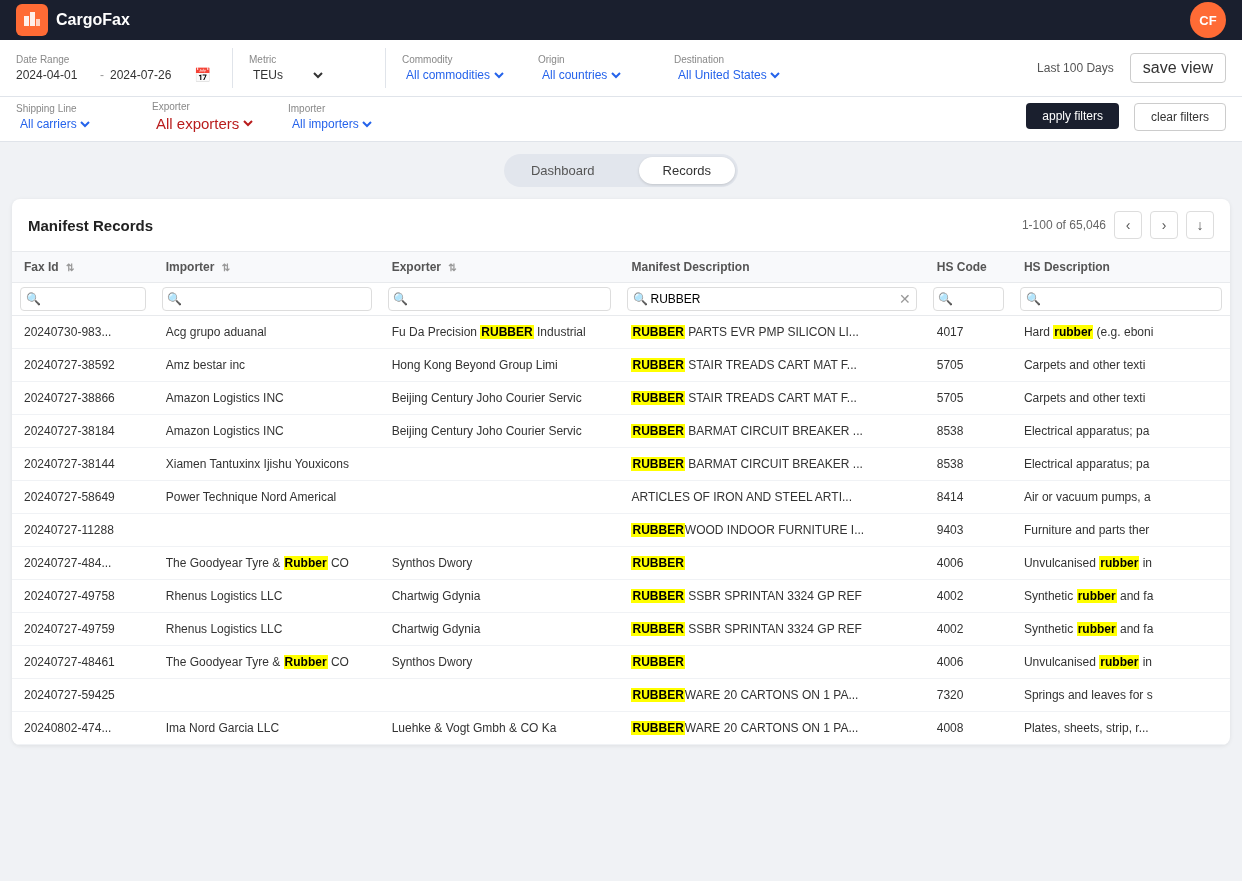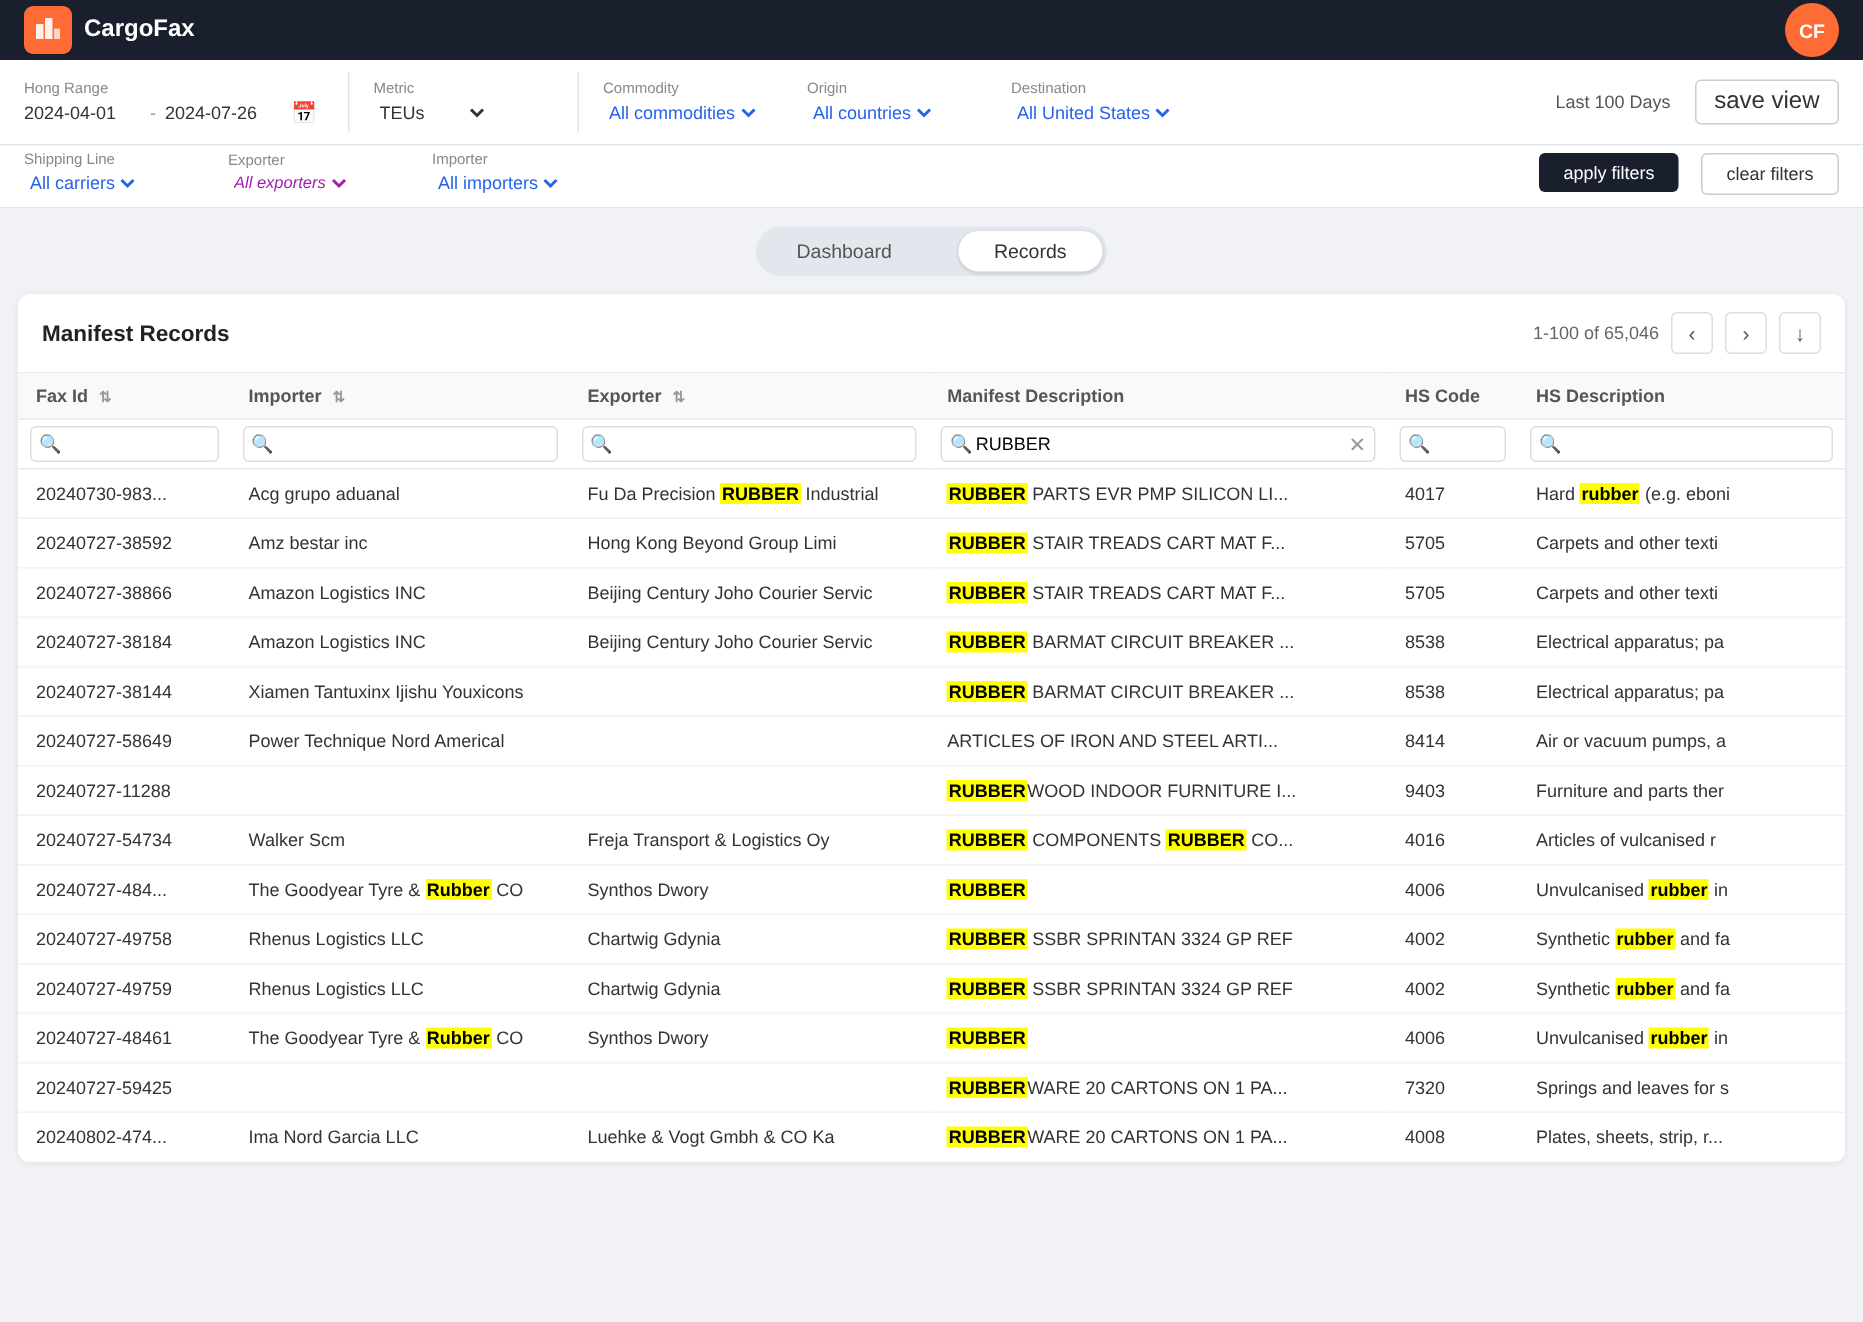--- a/index.html
+++ b/index.html
@@ -337,21 +337,21 @@
       </svg>
     </div>
     <span class="logo-text">CargoFax</span>
   </div>
   <div class="avatar">CF</div>
 </nav>
 
 <div class="filter-bar">
 
   <div class="filter-section date-range">
-    <span class="filter-label">Hong Range</span>
+    <span class="filter-label">Date Range</span>
     <div class="date-inputs">
       <input type="text" style="width: 78px; border: none; outline: none; font-size: 12px; color: rgb(51, 51, 51);" value="2024-04-01">
       <span class="date-sep">-</span>
       <input type="text" style="width: 78px; border: none; outline: none; font-size: 12px; color: rgb(51, 51, 51);" value="2024-07-26">
       <span class="cal-icon">📅</span>
     </div>
   </div>
 
   <div class="filter-divider"></div>
 
@@ -409,21 +409,21 @@
     <div class="filter-value">
       <select style="color:#2563eb;border:none;outline:none;background:transparent;font-size:12px;cursor:pointer;">
         <option>All carriers</option>
       </select>
     </div>
   </div>
 
   <div class="filter-section">
     <span class="filter-label">Exporter</span>
     <div class="filter-value">
-      <select style="color:#a21caf;border:none;outline:none;background:transparent;font-size:11px;cursor:pointer;font-style:italic;">
+      <select style="color:#b91c1c;border:none;outline:none;background:transparent;font-size:15px;cursor:pointer;">
         <option>All exporters</option>
       </select>
     </div>
   </div>
 
   <div class="filter-section">
     <span class="filter-label">Importer</span>
     <div class="filter-value">
       <select style="color:#2563eb;border:none;outline:none;background:transparent;font-size:12px;cursor:pointer;">
         <option>All importers</option>
@@ -567,28 +567,20 @@
             </tr>
             <tr>
               <td class="col-fax fax-id">20240727-11288</td>
               <td class="col-importer"></td>
               <td class="col-exporter"></td>
               <td class="col-manifest"><span class="highlight">RUBBER</span>WOOD INDOOR FURNITURE I...</td>
               <td class="col-hs">9403</td>
               <td class="col-hsdesc">Furniture and parts ther</td>
             </tr>
             <tr>
-              <td class="col-fax fax-id">20240727-54734</td>
-              <td class="col-importer">Walker Scm</td>
-              <td class="col-exporter">Freja Transport &amp; Logistics Oy</td>
-              <td class="col-manifest"><span class="highlight">RUBBER</span> COMPONENTS <span class="highlight">RUBBER</span> CO...</td>
-              <td class="col-hs">4016</td>
-              <td class="col-hsdesc">Articles of vulcanised r</td>
-            </tr>
-            <tr>
               <td class="col-fax fax-id">20240727-484...</td>
               <td class="col-importer">The Goodyear Tyre &amp; <span class="highlight">Rubber</span> CO</td>
               <td class="col-exporter">Synthos Dwory</td>
               <td class="col-manifest"><span class="highlight">RUBBER</span></td>
               <td class="col-hs">4006</td>
               <td class="col-hsdesc">Unvulcanised <span class="highlight">rubber</span> in</td>
             </tr>
             <tr>
               <td class="col-fax fax-id">20240727-49758</td>
               <td class="col-importer">Rhenus Logistics LLC</td>

